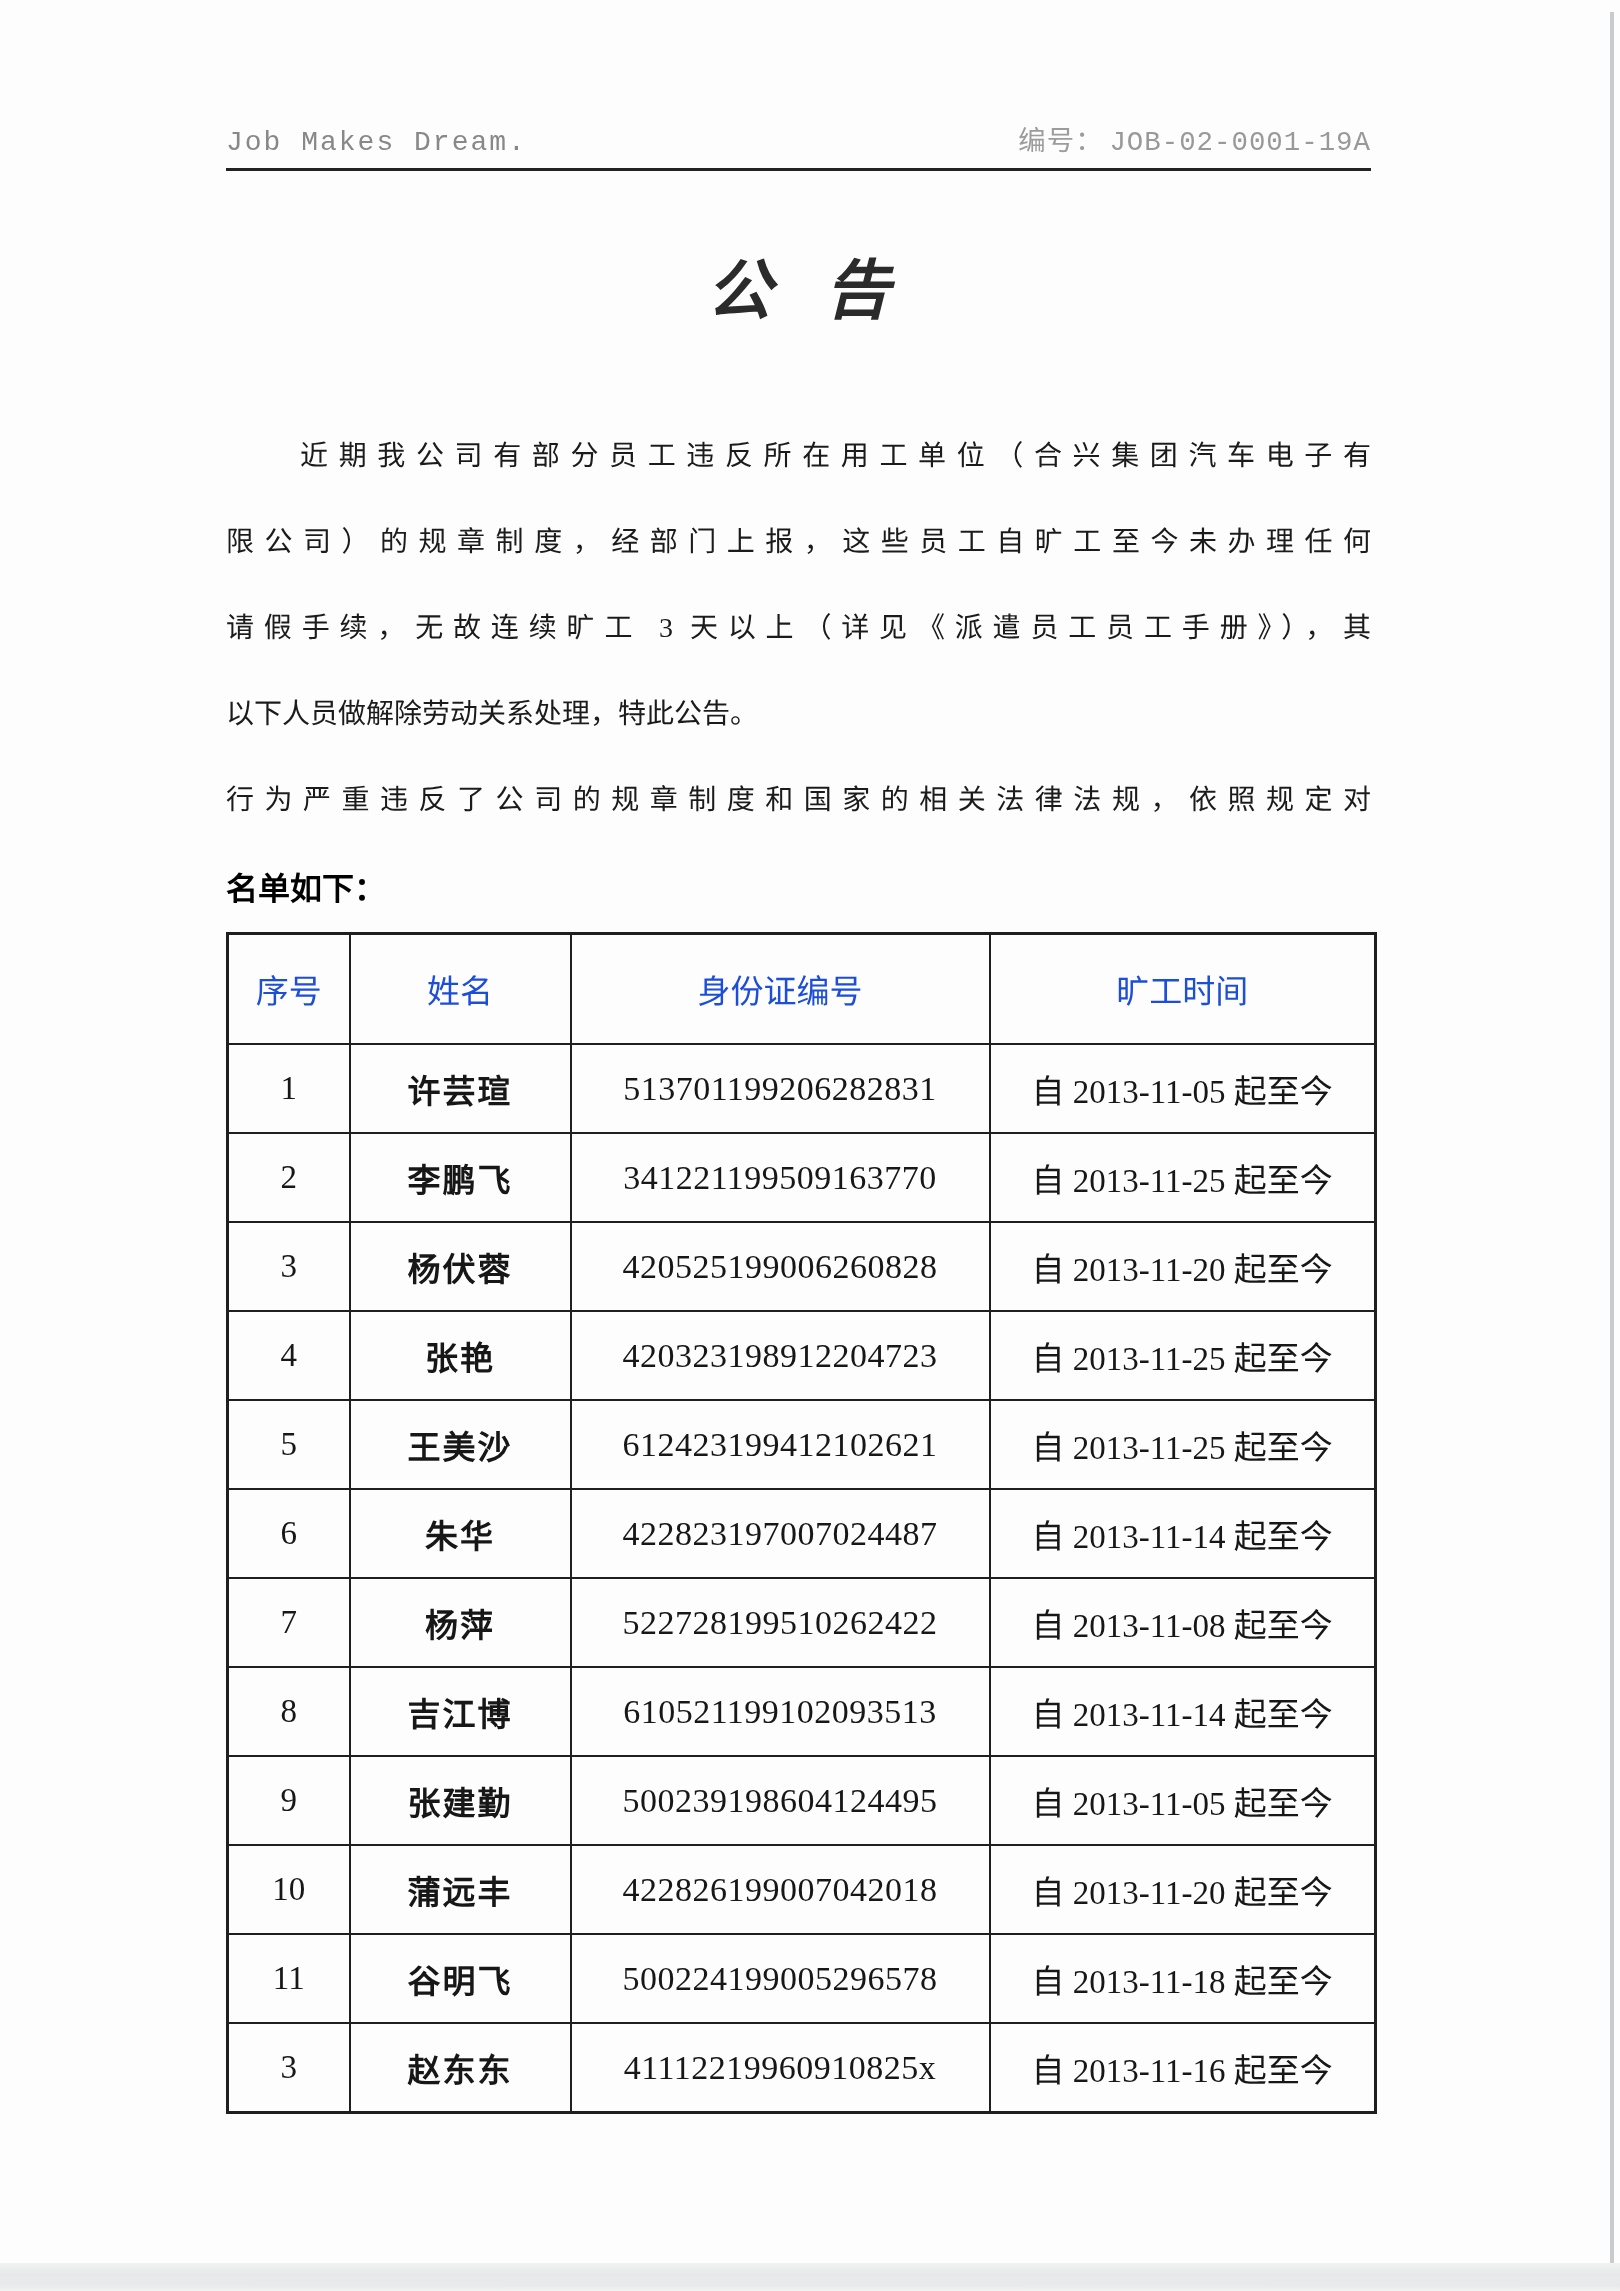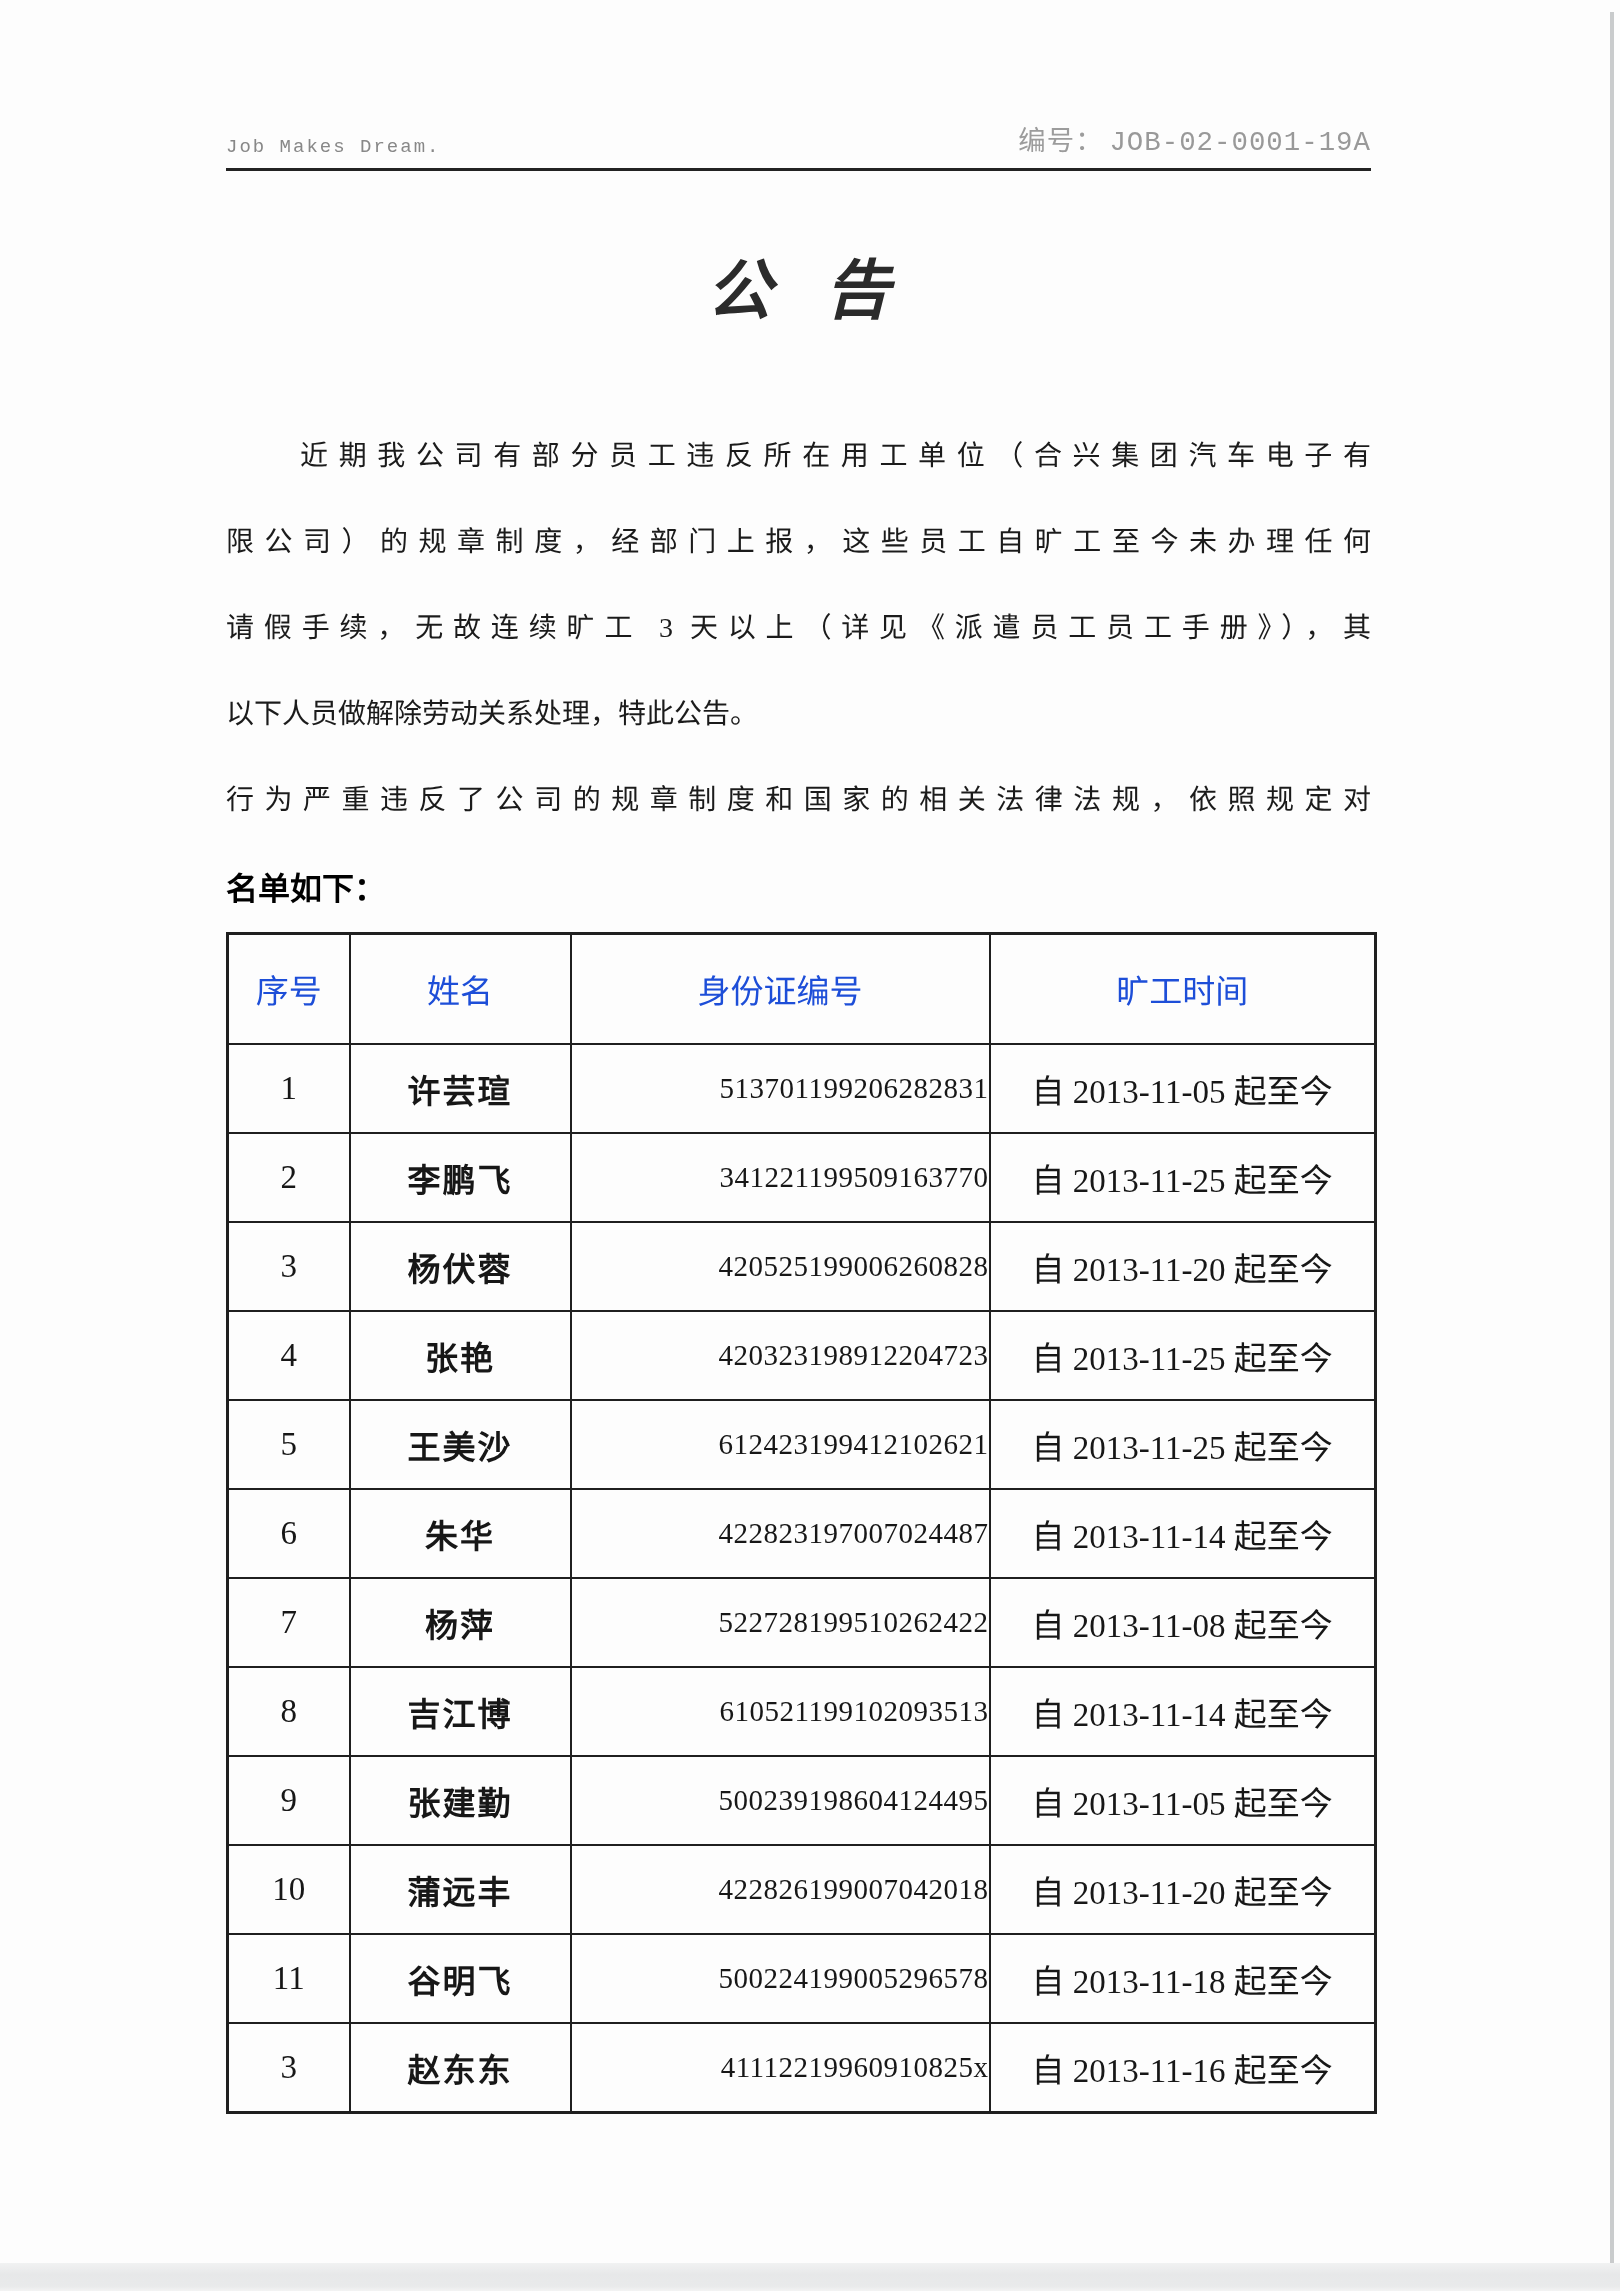--- a/index.html
+++ b/index.html
@@ -22,21 +22,21 @@
   .header-row {
     display: flex;
     justify-content: space-between;
     align-items: flex-end;
     padding-top: 118px;
     padding-bottom: 9.8px;
     border-bottom: 3.9px solid #232323;
   }
   .slogan {
     font-family: "Liberation Mono", "DejaVu Sans Mono", monospace;
-    font-size: 19px;
+    font-size: 28px;
     letter-spacing: 2px;
     color: #888888;
   }
   .doc-no {
     font-family: "Liberation Mono", "DejaVu Sans Mono", monospace;
     font-size: 27.4px;
     letter-spacing: 1px;
     color: #999999;
   }
   .doc-no .label {
@@ -96,21 +96,21 @@
     text-align: center;
     vertical-align: middle;
     font-weight: normal;
     font-size: 33px;
     color: #171717;
     padding: 0;
   }
   .notice-table thead th { height: 108px; color: #1d4ed8; }
   .notice-table tbody td { height: 87px; }
   .notice-table td.cell-name { font-weight: bold; letter-spacing: 2px; }
-  .notice-table td.cell-id { font-size: 29px; letter-spacing: 0.5px; text-align: right; }
+  .notice-table td.cell-id { font-size: 34px; letter-spacing: 0.5px; }
   .notice-table td.cell-period { font-size: 33px; }
 
   
   .edge-shadow-right {
     position: absolute;
     left: 1610px; top: 11.8px; bottom: 19.6px;
     width: 3.9px;
     background: #c9cbcc;
   }
   .bottom-scan-band {

